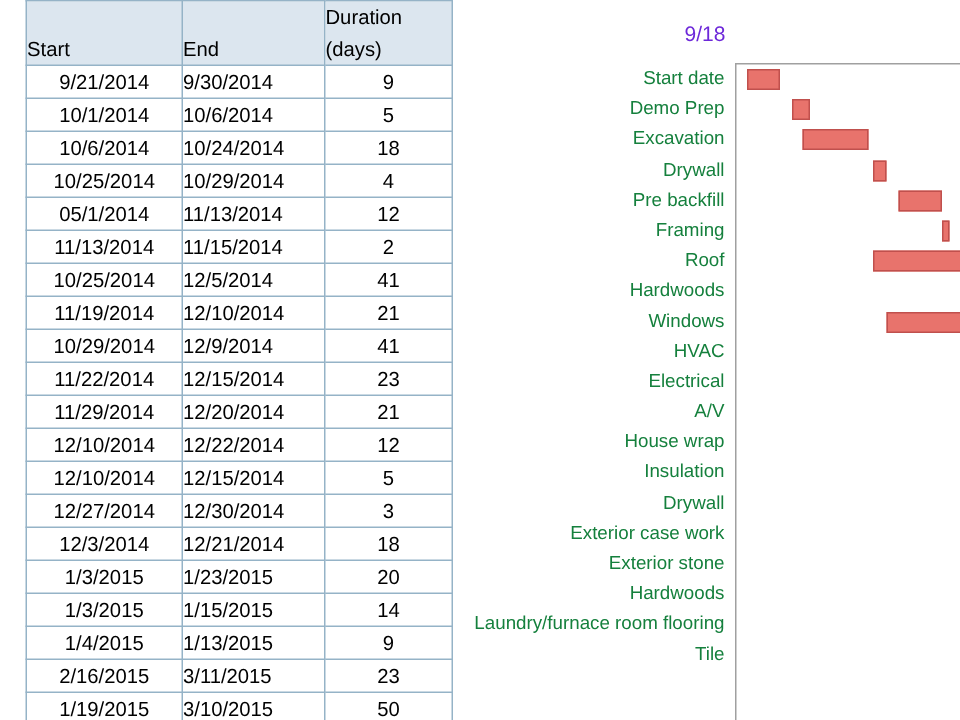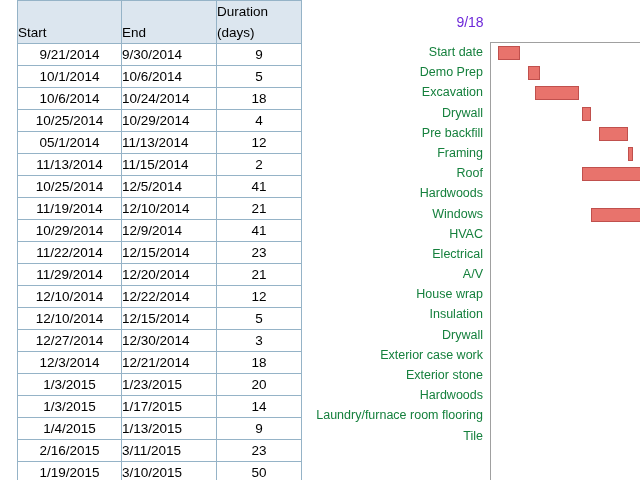--- a/index.html
+++ b/index.html
@@ -211,21 +211,21 @@
             <td class="cell-end">12/21/2014</td>
             <td class="cell-dur">18</td>
           </tr>
           <tr>
             <td class="cell-start">1/3/2015</td>
             <td class="cell-end">1/23/2015</td>
             <td class="cell-dur">20</td>
           </tr>
           <tr>
             <td class="cell-start">1/3/2015</td>
-            <td class="cell-end">1/17/2015</td>
+            <td class="cell-end">1/15/2015</td>
             <td class="cell-dur">14</td>
           </tr>
           <tr>
             <td class="cell-start">1/4/2015</td>
             <td class="cell-end">1/13/2015</td>
             <td class="cell-dur">9</td>
           </tr>
           <tr>
             <td class="cell-start">2/16/2015</td>
             <td class="cell-end">3/11/2015</td>

